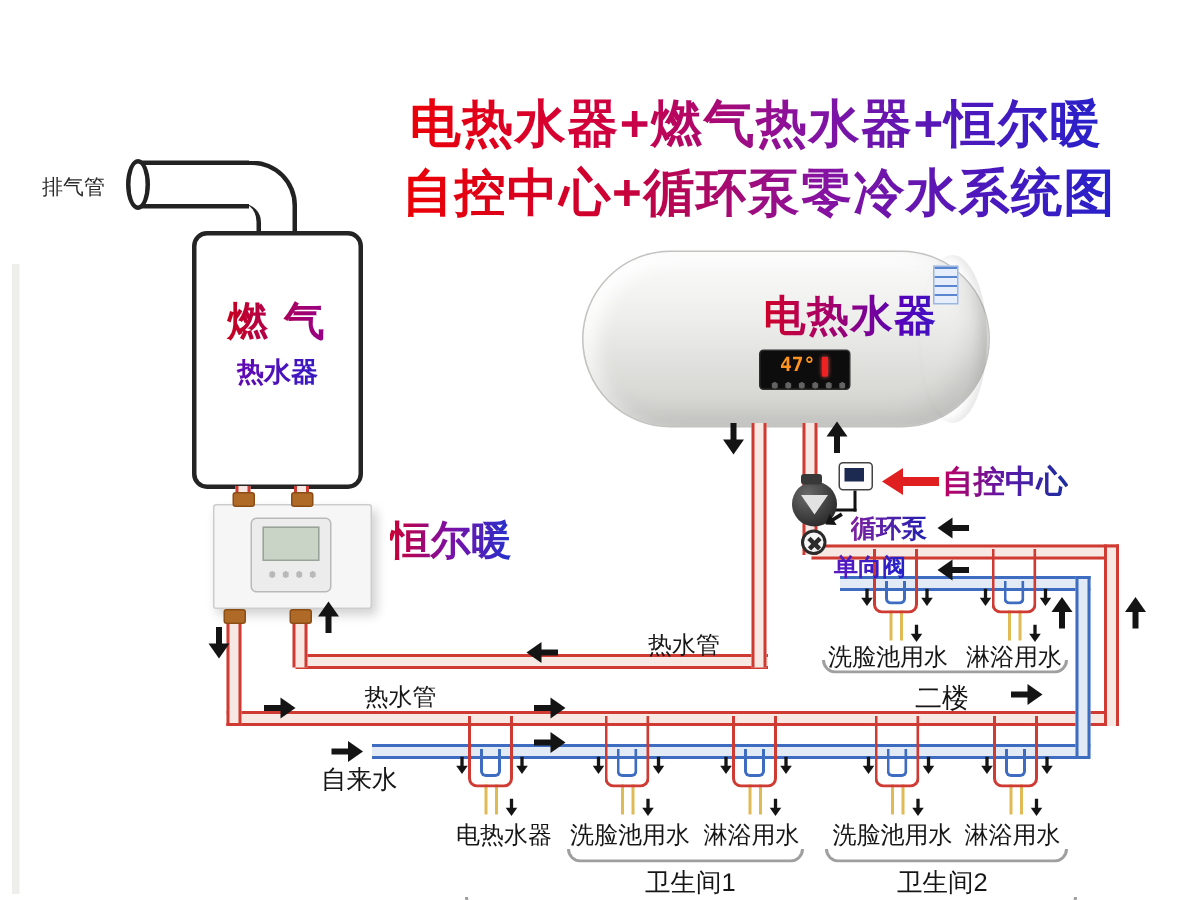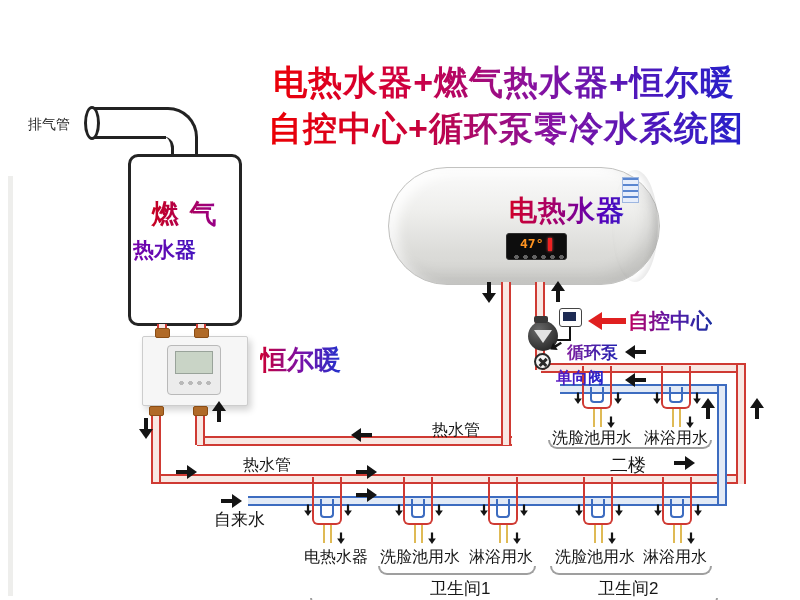--- a/index.html
+++ b/index.html
@@ -79,21 +79,21 @@
               border-top:3px solid #222;border-right:3px solid #222;border-top-right-radius:30px;z-index:1;"></div>
   <div class="box" style="left:160px;top:100px;width:14px;height:20px;
               border-right:3px solid #222;border-top-right-radius:12px;z-index:2;"></div>
   <div class="box" style="left:84px;top:70px;width:16px;height:34px;background:#fff;border:3px solid #222;
               border-radius:50%;z-index:3;"></div>
 
   <div class="box" style="left:128px;top:118px;width:114px;height:172px;background:#fff;border:3px solid #242424;
               border-radius:10px;z-index:4;"></div>
   <div class="gt" style="left:133px;top:160px;width:104px;text-align:center;font-size:27px;letter-spacing:2px;
               background-image:linear-gradient(90deg,#d40000,#8800aa);z-index:5;font-family:Liberation Serif, serif;">燃 气</div>
-  <div class="gt" style="left:133px;top:200px;width:104px;font-size:21px;
+  <div class="gt" style="left:133px;top:200px;width:104px;text-align:center;font-size:18px;
               background-image:linear-gradient(90deg,#7700aa,#2222cc);z-index:5;">热水器</div>
 
   <div class="prv" style="left:157px;top:288px;height:15px;"></div>
   <div class="prv" style="left:196px;top:288px;height:15px;"></div>
   <div class="nut" style="left:155px;top:292px;"></div>
   <div class="nut" style="left:194px;top:292px;"></div>
 
   <div class="box" style="left:142px;top:300px;width:106px;height:70px;background:#f6f6f6;border:1px solid #cdcdcd;
               border-radius:2px;box-shadow:3px 4px 7px rgba(0,0,0,.18);z-index:5;"></div>
   <div class="box" style="left:167px;top:309px;width:54px;height:50px;background:#ececec;border:1px solid #b9b9b9;

